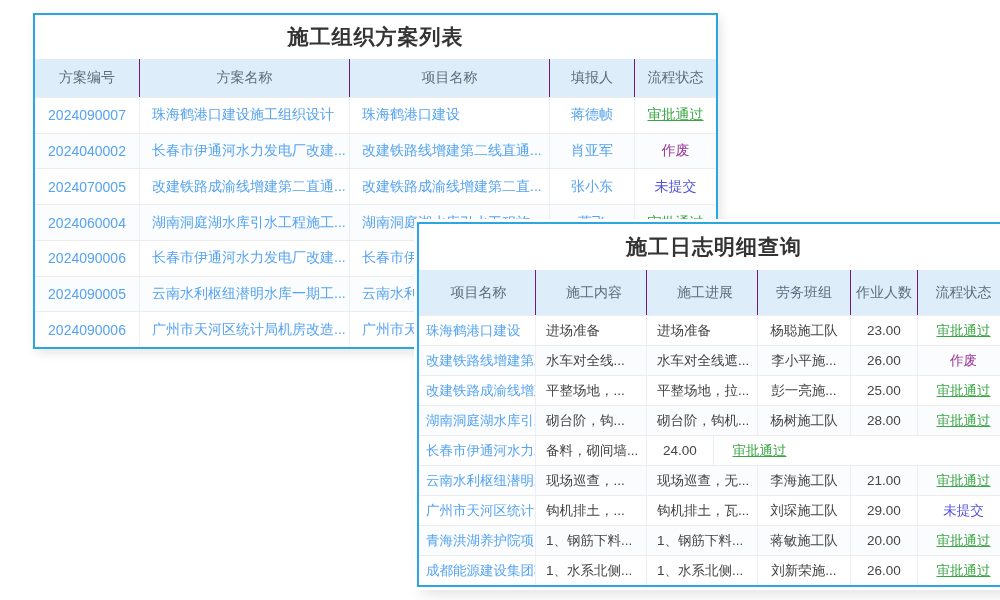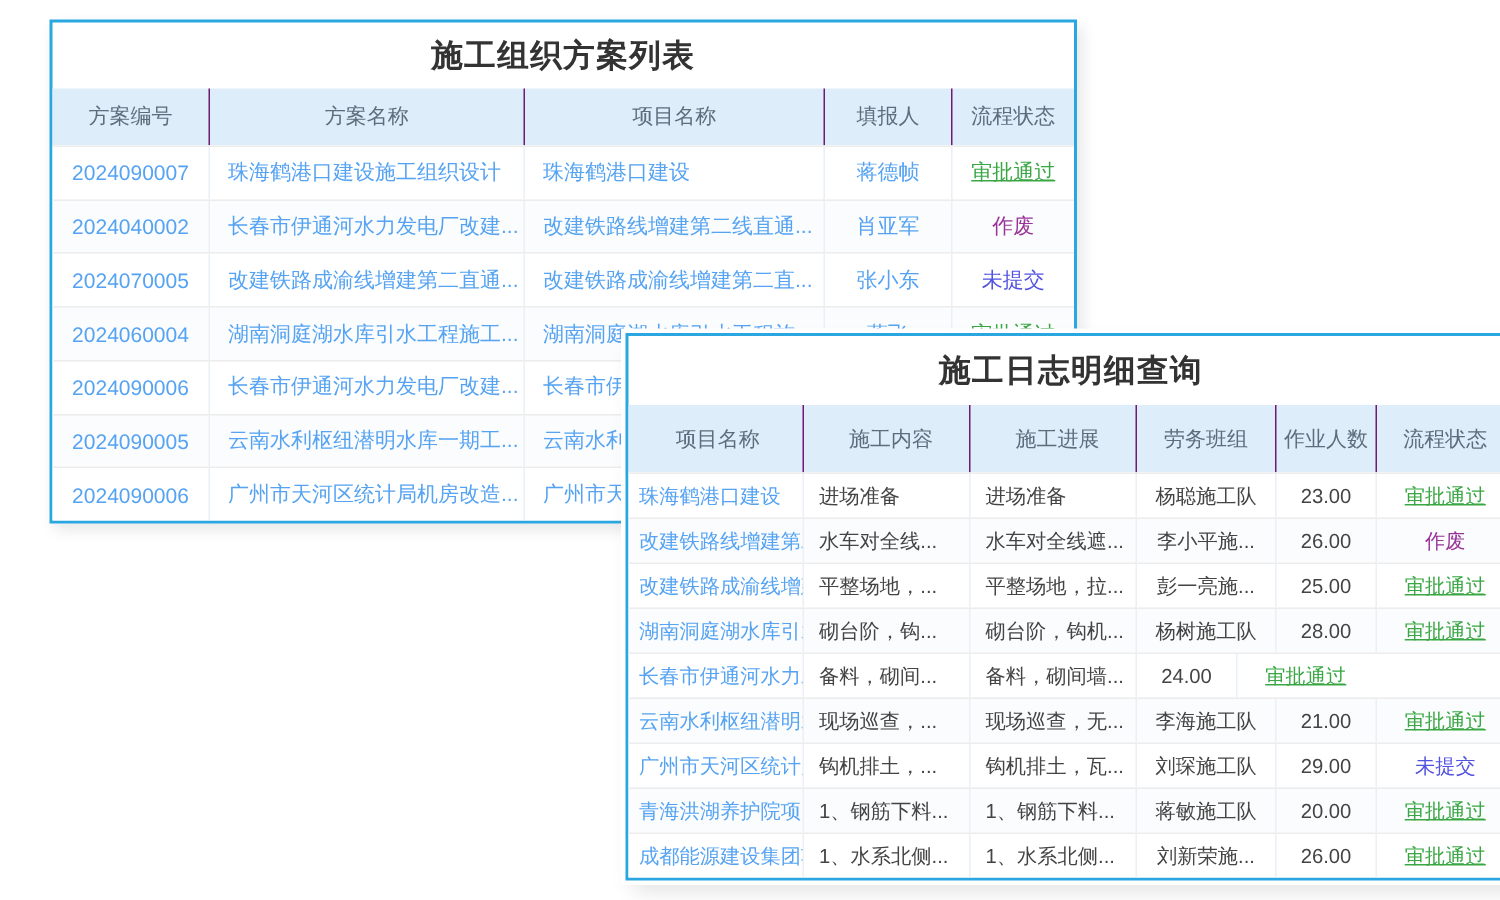--- a/index.html
+++ b/index.html
@@ -178,21 +178,20 @@
         <div class="td p2-c1 blue">湖南洞庭湖水库引水工</div>
         <div class="td p2-c2">砌台阶，钩...</div>
         <div class="td p2-c3">砌台阶，钩机...</div>
         <div class="td p2-c4 center">杨树施工队</div>
         <div class="td p2-c5 center">28.00</div>
         <div class="td p2-c6 center st-approved">审批通过</div>
       </div>
 
       <div class="tr">
         <div class="td p2-c1 blue">长春市伊通河水力发电</div>
-        <div class="td p2-c2">备料，砌间...</div>
         <div class="td p2-c3">备料，砌间墙...</div>
         <div class="td p2-c5 center">24.00</div>
         <div class="td p2-c6 center st-approved">审批通过</div>
       </div>
 
       <div class="tr">
         <div class="td p2-c1 blue">云南水利枢纽潜明水库</div>
         <div class="td p2-c2">现场巡查，...</div>
         <div class="td p2-c3">现场巡查，无...</div>
         <div class="td p2-c4 center">李海施工队</div>

